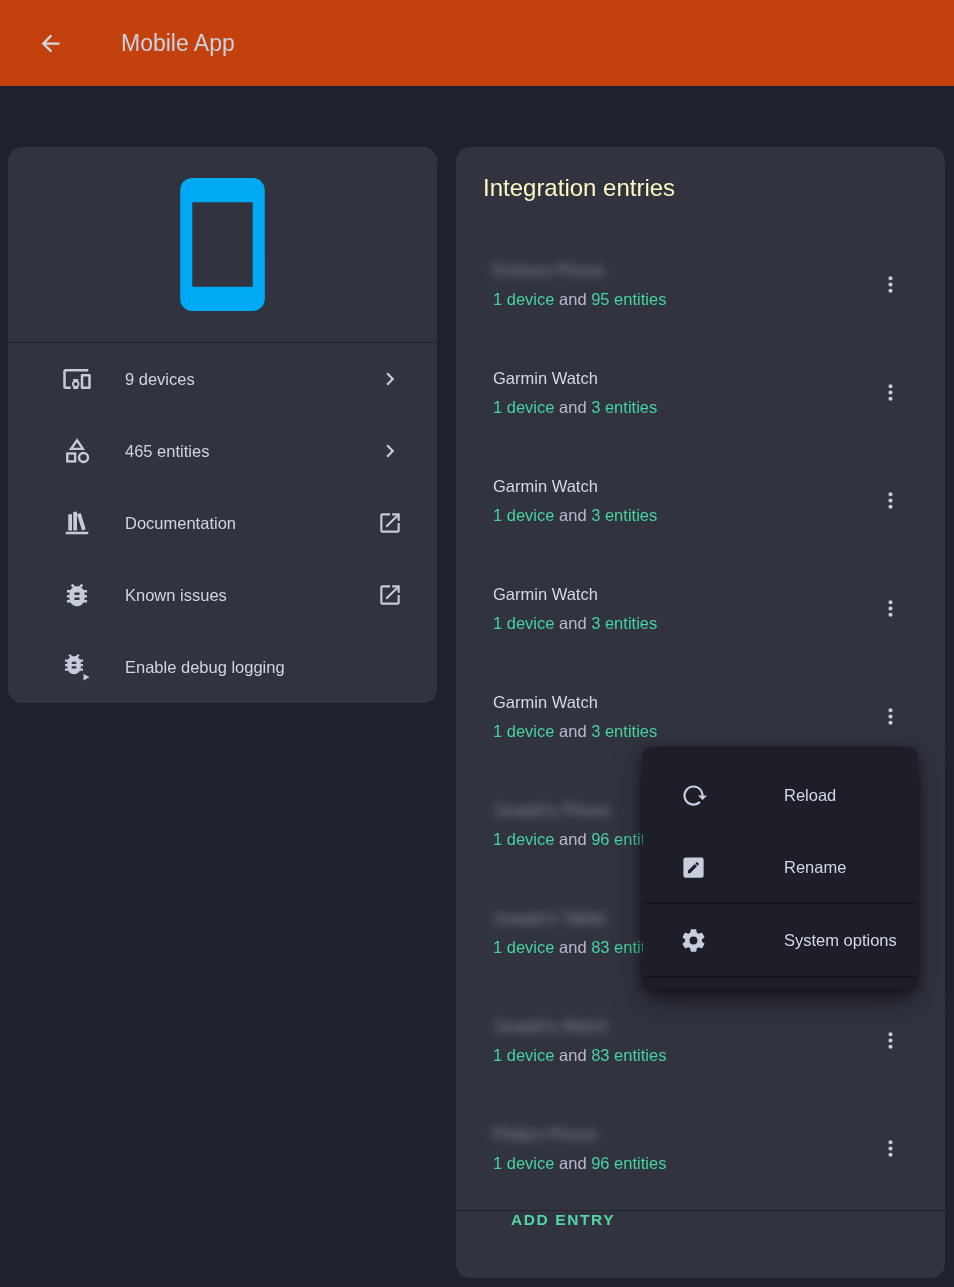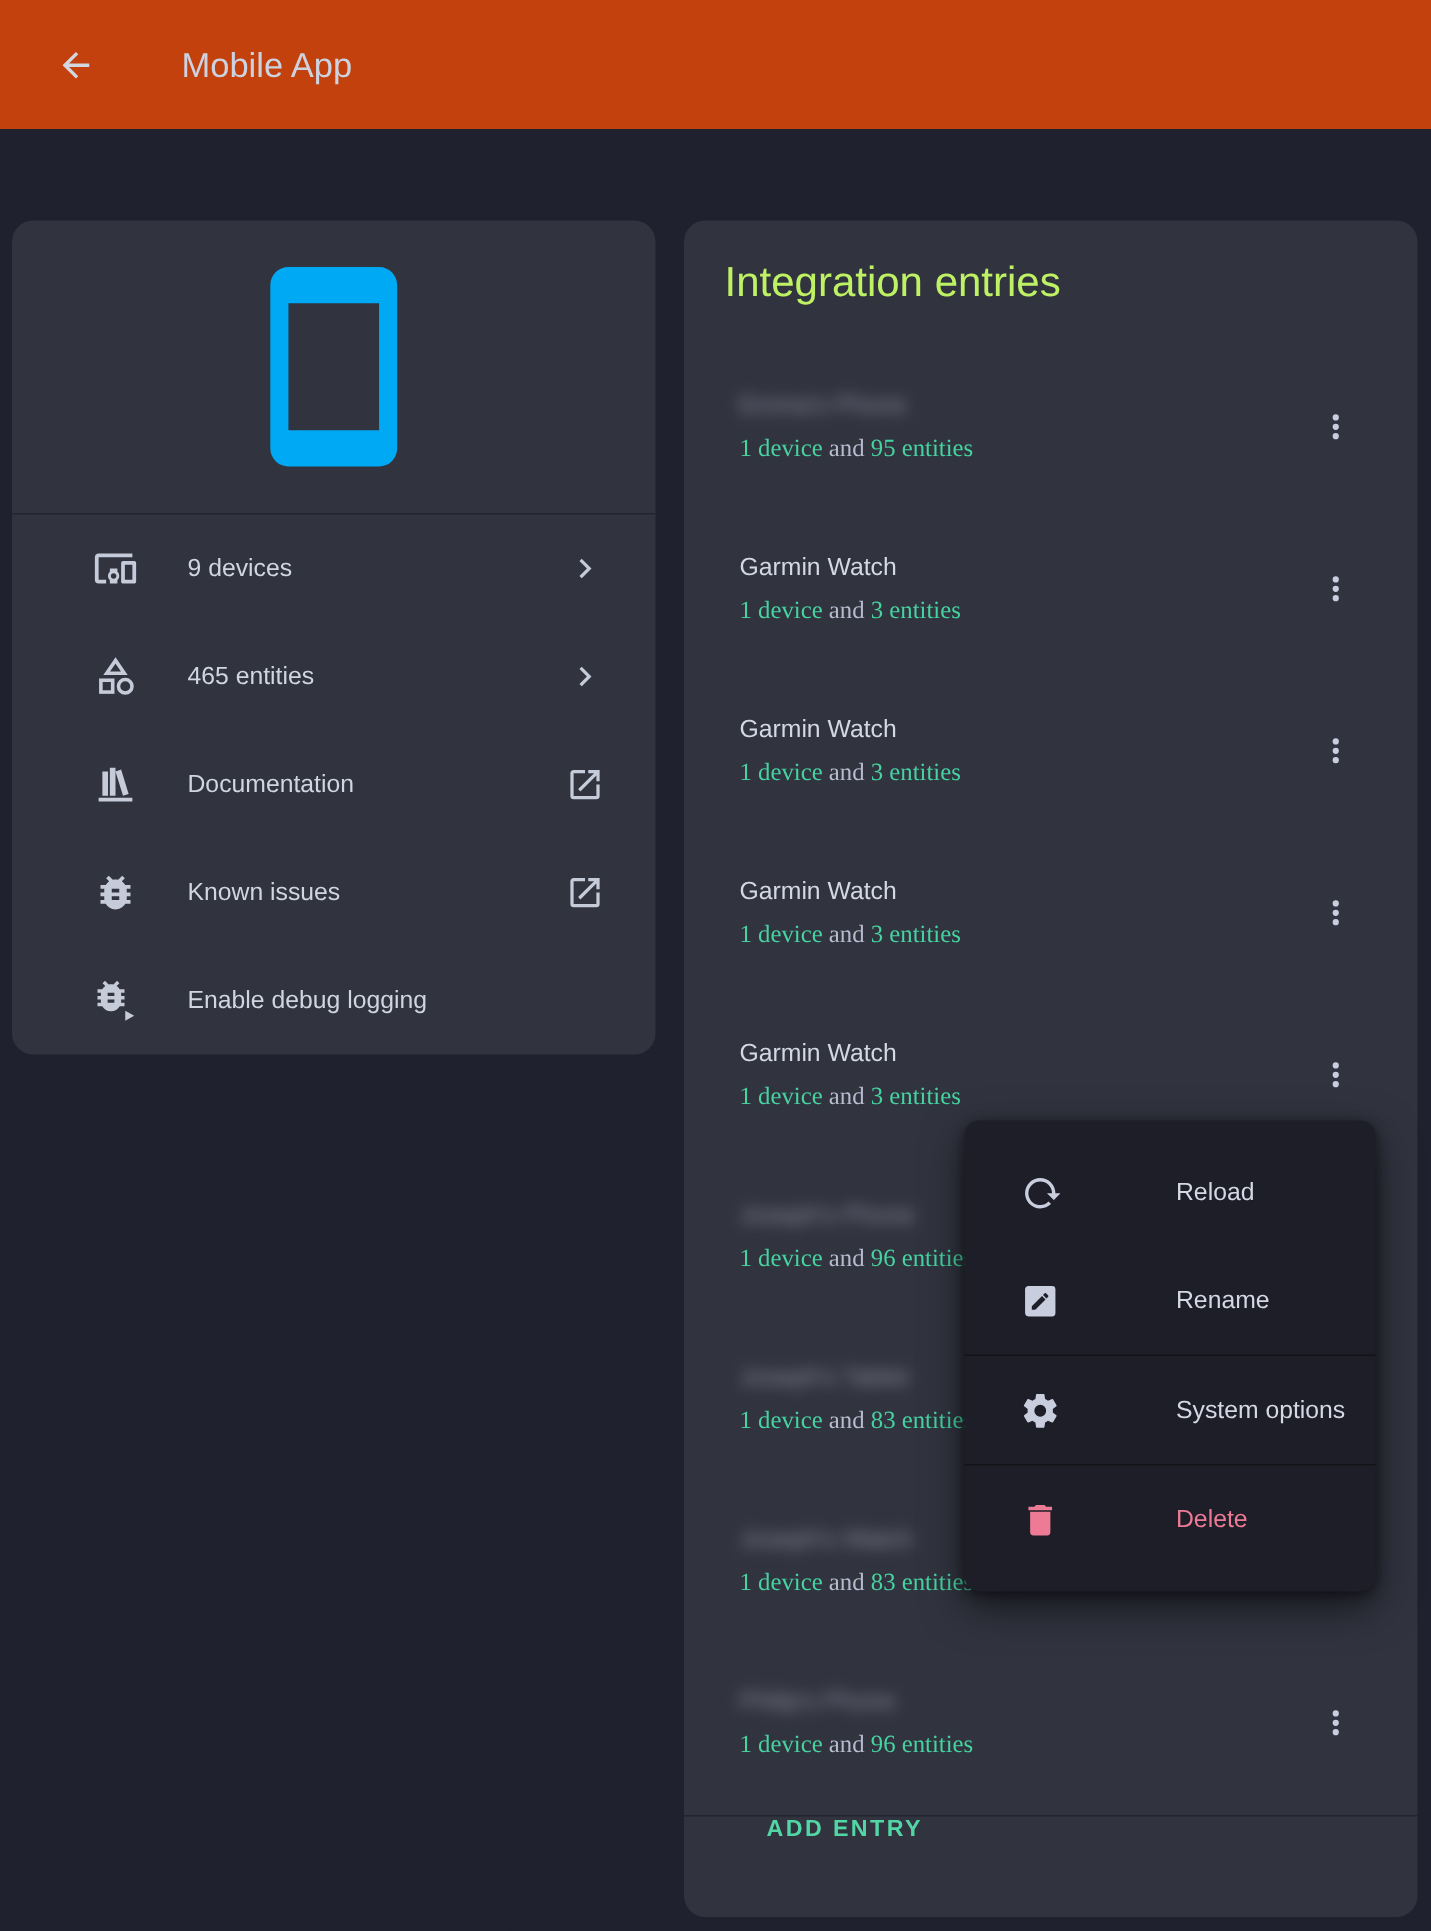--- a/index.html
+++ b/index.html
@@ -61,35 +61,35 @@
   .info-row .label { font-size: 16.5px; color: #d0d5e2; flex: 1; }
   .info-row .trail { width: 26px; height: 26px; fill: #c6cbda; flex: none; }
   
   .entries-card {
     flex: 1;
     height: 1131px;
     display: flex; flex-direction: column;
   }
   .card-title {
     padding: 23px 28px 0 27px;
-    font-size: 28px;
+    font-size: 24px;
     font-weight: 400;
     line-height: 36px;
-    color: #bef264;
+    color: #fef9c3;
   }
   .entries-list { margin-top: 24px; }
   .entry-row {
     height: 108px;
     display: flex; align-items: center;
     padding: 0 33px 0 37px;
   }
   .entry-info { flex: 1; display: flex; flex-direction: column; gap: 7px; min-width: 0; }
   .entry-name { font-size: 16.5px; line-height: 22px; color: #d4d8e4; }
   .entry-name.redacted { filter: blur(5px); opacity: 0.6; color: #c3c8d4; }
-  .entry-sub { font-size: 16.5px; line-height: 22px; white-space: nowrap; font-family: Liberation Serif, serif; }
+  .entry-sub { font-size: 16.5px; line-height: 22px; white-space: nowrap; }
   .link-green { color: #46d3a0; text-decoration: none; cursor: pointer; }
   .sub-and { color: #b6bccd; }
   .dots-btn {
     width: 44px; height: 44px;
     background: none; border: none; cursor: pointer;
     border-radius: 50%;
     display: flex; align-items: center; justify-content: center;
     flex: none;
   }
   .dots-btn svg { width: 25px; height: 25px; fill: #c9cede; }
@@ -343,19 +343,13 @@
     <span class="mi-label">Rename</span>
   </div>
   <div class="menu-divider"></div>
   <div class="menu-item">
     <svg viewBox="0 0 24 24">
         <path d="M12,15.5A3.5,3.5 0 0,1 8.5,12A3.5,3.5 0 0,1 12,8.5A3.5,3.5 0 0,1 15.5,12A3.5,3.5 0 0,1 12,15.5M19.43,12.97C19.47,12.65 19.5,12.33 19.5,12C19.5,11.67 19.47,11.34 19.43,11L21.54,9.37C21.73,9.22 21.78,8.95 21.66,8.73L19.66,5.27C19.54,5.05 19.27,4.96 19.05,5.05L16.56,6.05C16.04,5.66 15.5,5.32 14.87,5.07L14.5,2.42C14.46,2.18 14.25,2 14,2H10C9.75,2 9.54,2.18 9.5,2.42L9.13,5.07C8.5,5.32 7.96,5.66 7.44,6.05L4.95,5.05C4.73,4.96 4.46,5.05 4.34,5.27L2.34,8.73C2.21,8.95 2.27,9.22 2.46,9.37L4.57,11C4.53,11.34 4.5,11.67 4.5,12C4.5,12.33 4.53,12.65 4.57,12.97L2.46,14.63C2.27,14.78 2.21,15.05 2.34,15.27L4.34,18.73C4.46,18.95 4.73,19.03 4.95,18.95L7.44,17.94C7.96,18.34 8.5,18.68 9.13,18.93L9.5,21.58C9.54,21.82 9.75,22 10,22H14C14.25,22 14.46,21.82 14.5,21.58L14.87,18.93C15.5,18.67 16.04,18.34 16.56,17.94L19.05,18.95C19.27,19.03 19.54,18.95 19.66,18.73L21.66,15.27C21.78,15.05 21.73,14.78 21.54,14.63L19.43,12.97Z"></path>
       </svg>
     <span class="mi-label">System options</span>
   </div>
   <div class="menu-divider"></div>
-  <div class="menu-item danger">
-    <svg viewBox="0 0 24 24">
-        <path d="M19,4H15.5L14.5,3H9.5L8.5,4H5V6H19M6,19A2,2 0 0,0 8,21H16A2,2 0 0,0 18,19V7H6V19Z"></path>
-      </svg>
-    <span class="mi-label">Delete</span>
-  </div>
 </div>
 
 </body></html>

